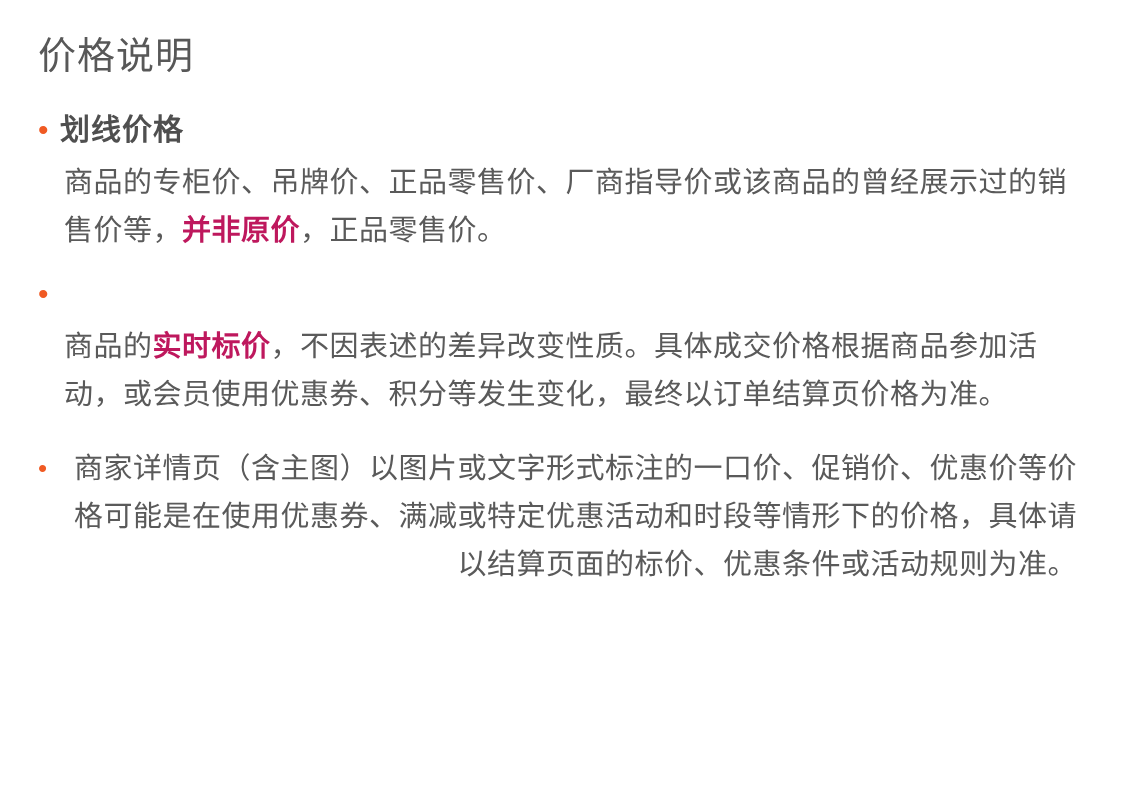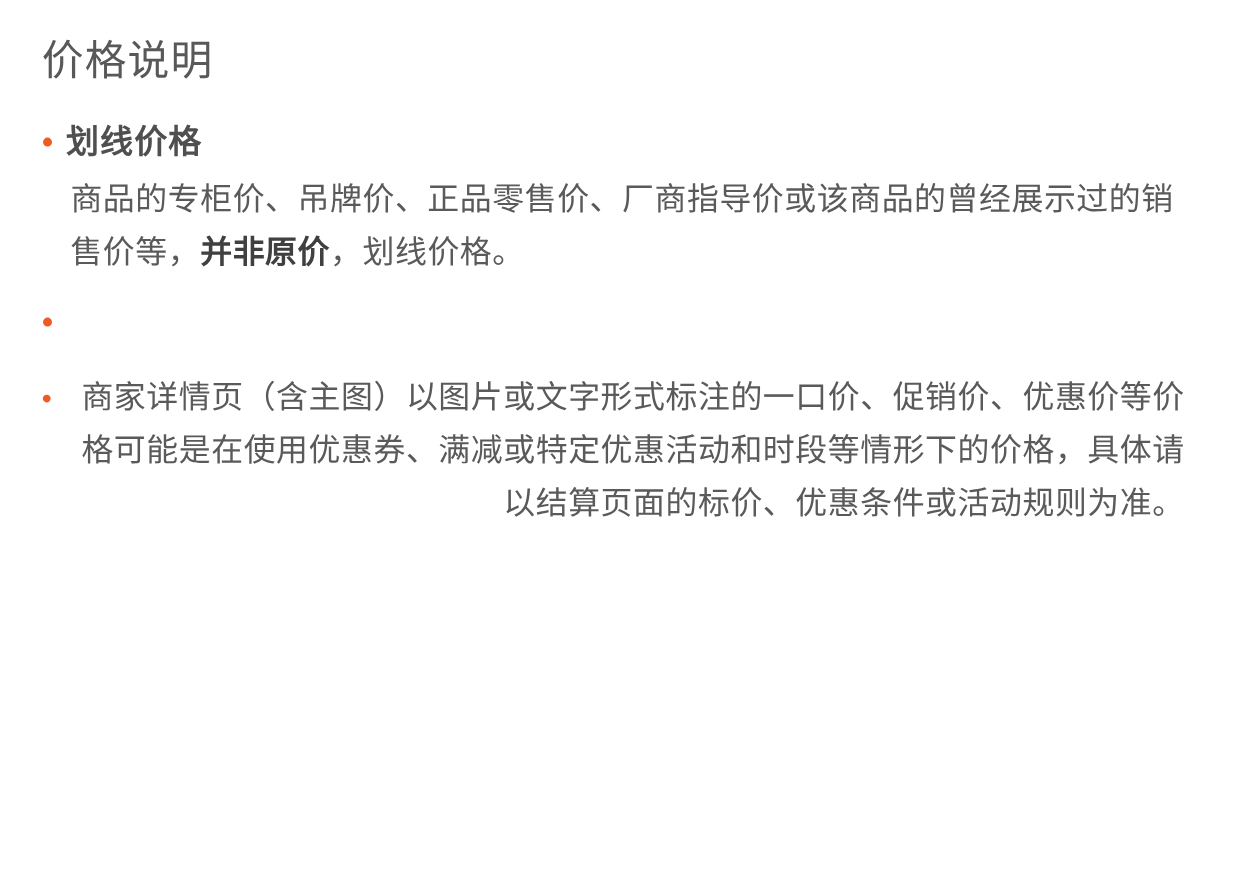--- a/index.html
+++ b/index.html
@@ -57,21 +57,21 @@
   }
   .section-body {
     font-size: 29px;
     line-height: 48px;
     color: #5a5a5a;
     margin: 10px 0 0 30px;
     letter-spacing: 0.5px;
   }
   .emph {
     font-weight: bold;
-    color: #404040;
+    color: #be185d;
   }
   .plain-para {
     display: flex;
     align-items: flex-start;
     margin-top: 26px;
   }
   .plain-para .bullet {
     line-height: 48px;
     font-size: 26px;
   }
@@ -90,27 +90,30 @@
 <div class="page">
 
   <h1 class="page-title">价格说明</h1>
 
   <div class="section">
     <div class="bullet-row">
       <span class="bullet">•</span>
       <span class="section-heading">划线价格</span>
     </div>
     <div class="section-body">
-      <span>商品的专柜价、吊牌价、正品零售价、厂商指导价或该商品的曾经展示过的销售价等，</span><span class="emph">并非原价</span><span>，划线价格。</span>
+      <span>商品的专柜价、吊牌价、正品零售价、厂商指导价或该商品的曾经展示过的销售价等，</span><span class="emph">并非原价</span><span>，正品零售价。</span>
     </div>
   </div>
 
   <div class="section">
     <div class="bullet-row">
       <span class="bullet">•</span>
+    </div>
+    <div class="section-body">
+      <span>商品的</span><span class="emph">实时标价</span><span>，不因表述的差异改变性质。具体成交价格根据商品参加活动，或会员使用优惠券、积分等发生变化，最终以订单结算页价格为准。</span>
     </div>
   </div>
 
   <div class="plain-para">
     <span class="bullet">•</span>
     <span class="para-text">商家详情页（含主图）以图片或文字形式标注的一口价、促销价、优惠价等价格可能是在使用优惠券、满减或特定优惠活动和时段等情形下的价格，具体请以结算页面的标价、优惠条件或活动规则为准。</span>
   </div>
 
 </div>
 

